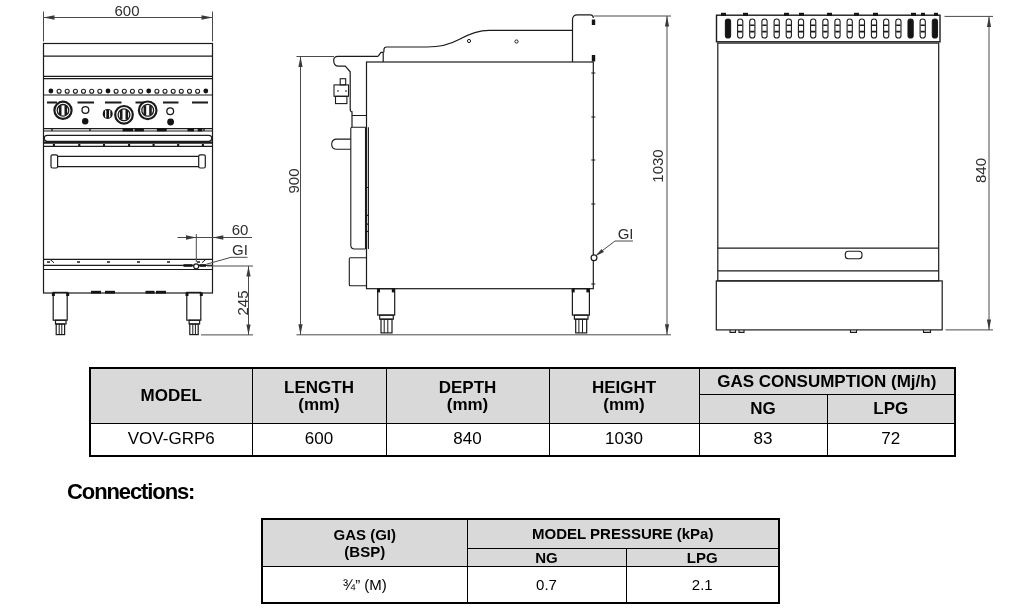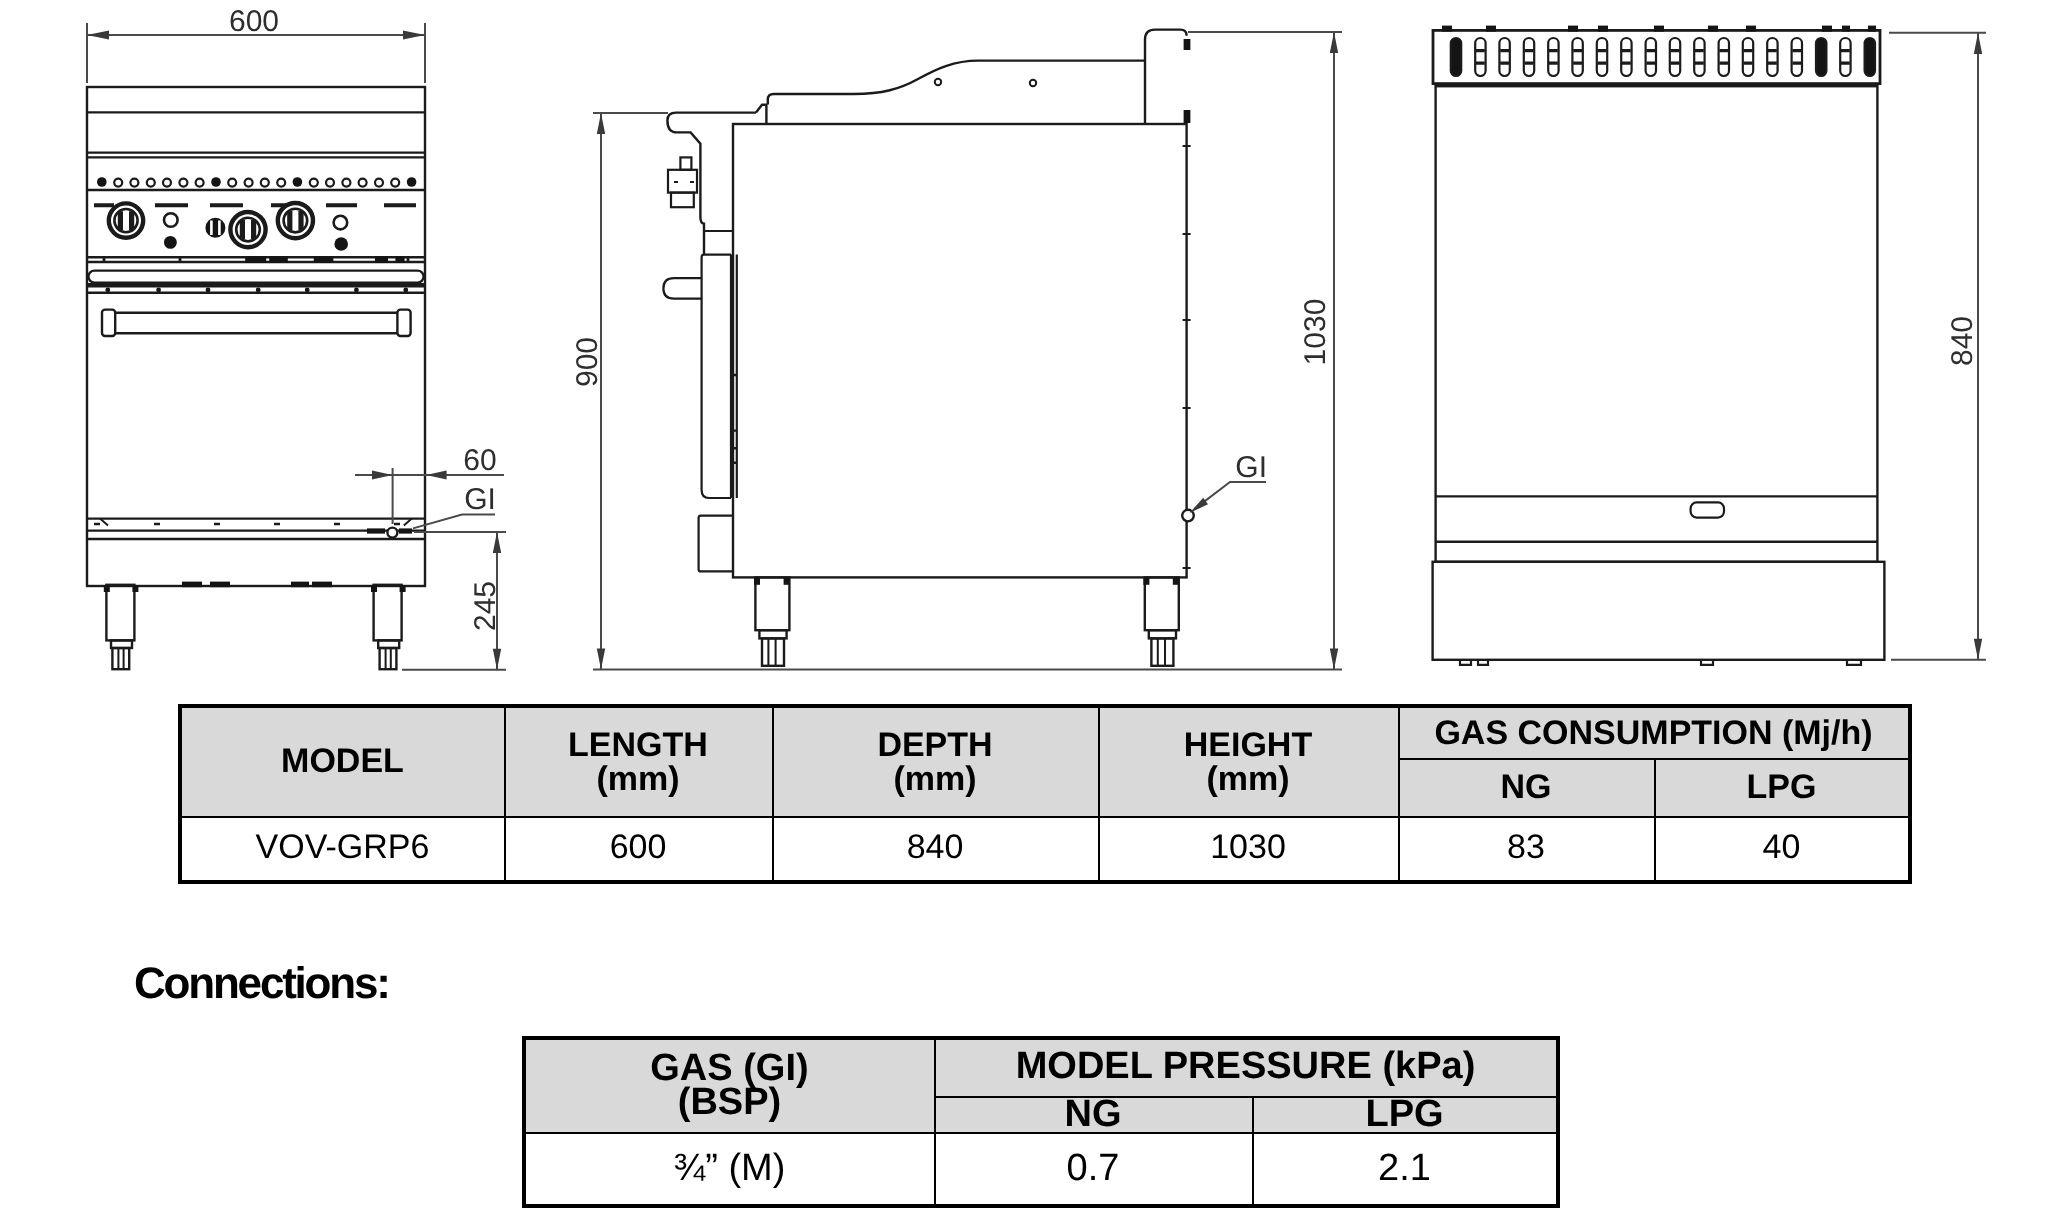--- a/index.html
+++ b/index.html
@@ -1,27 +1,27 @@
 <!DOCTYPE html>
 <html><head>
 <meta charset="utf-8">
 <style>
   html,body{margin:0;padding:0;background:#fff;width:1024px;height:613px;overflow:hidden;}
   body{font-family:"Liberation Sans", sans-serif;position:relative;}
   .abs{position:absolute;}
   table{border-collapse:collapse;table-layout:fixed;}
   td{border:1px solid #000;text-align:center;vertical-align:middle;padding:0;color:#000;}
   .hdr{background:#d9d9d9;font-weight:bold;}
-  #t1{left:89px;top:352px;}
+  #t1{left:89px;top:367px;}
   #t1 table{width:865px;}
   #t1 td{font-size:17px;line-height:17px;}
   #t1 tr.data td{line-height:14px;}
   #t2{left:261px;top:518px;}
   #t2 table{width:518px;}
-  #t2 td{font-size:19px;line-height:17px;}
+  #t2 td{font-size:15px;line-height:17px;}
   #t2 tr.sub td span{position:relative;top:0px;}
   
   .thick{border:2px solid #000;}
   #conn{left:21px;top:481px;font-size:22px;line-height:1;font-weight:bold;color:#000;letter-spacing:-1.1px;margin-left:46px;}
   svg .dim{stroke:#4a4a4a;stroke-width:1;}
   svg .dt{fill:#2e2e2e;font-size:15px;stroke:none;font-family:"Liberation Sans",sans-serif;}
   svg .ar{fill:#3a3a3a;stroke:none;}
   svg .th{stroke-width:2.2;}
   svg .fil{fill:#141414;stroke:none;}
   svg .wh{fill:#fff;}
@@ -294,21 +294,21 @@
 <tr style="height:29px">
   <td class="hdr">NG</td>
   <td class="hdr">LPG</td>
 </tr>
 <tr style="height:33px" class="data">
   <td>VOV-GRP6</td>
   <td>600</td>
   <td>840</td>
   <td>1030</td>
   <td>83</td>
-  <td>40</td>
+  <td>72</td>
 </tr>
 </tbody>
     </table>
 </div>
 
 <div class="abs" id="conn">Connections:</div>
 
 <div class="abs" id="t2">
 <table class="thick">
 <colgroup>

